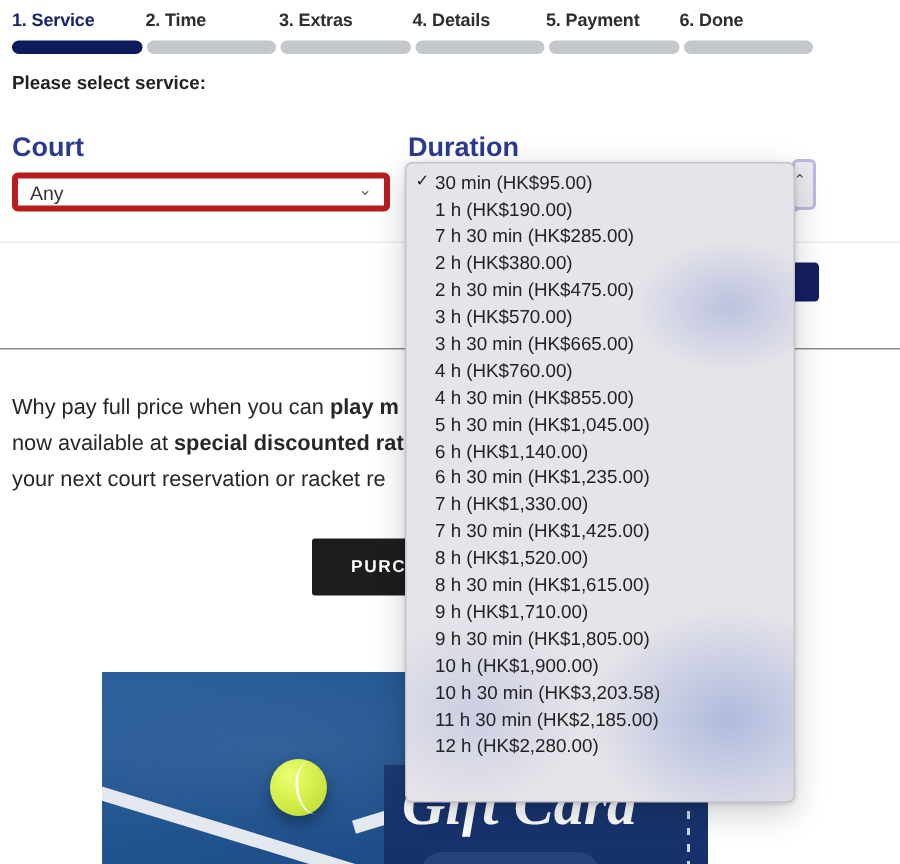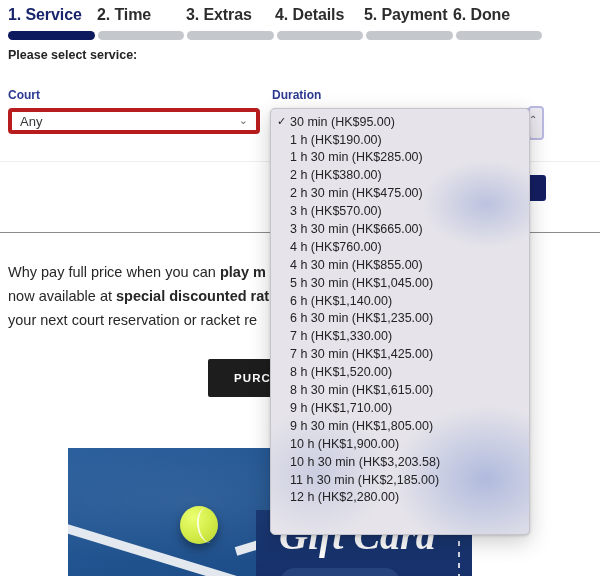--- a/index.html
+++ b/index.html
@@ -27,21 +27,21 @@
   }
   #steps-labels {
     display: flex;
     width: 100%;
   }
   .step-item {
     flex: 1 1 0;
     min-width: 0;
   }
   .step-label {
-    font-size: 16px;
+    font-size: 12px;
     font-weight: bold;
     color: #2d2d2d;
     letter-spacing: -0.1px;
     white-space: nowrap;
   }
   .step-item.active .step-label { color: #18246b; }
   #steps-track {
     display: flex;
     width: 100%;
     margin-top: 7px;
@@ -59,21 +59,21 @@
   #please-select {
     position: absolute;
     left: 8px;
     top: 48px;
     font-size: 12.5px;
     font-weight: bold;
     color: #232323;
   }
 
   .field-label {
-    font-size: 12px;
+    font-size: 18px;
     font-weight: bold;
     color: #2b3a8f;
   }
 
   #court-field {
     position: absolute;
     left: 8px;
     top: 88px;
     width: 252px;
   }
@@ -221,21 +221,21 @@
   #giftcard-panel {
     position: absolute;
     left: 188px;
     top: 62px;
     width: 216px;
     height: 66px;
     background: linear-gradient(180deg, #1b3a75 0%, #16306a 100%);
   }
   #giftcard-title {
     position: absolute;
-    left: 211px;
+    left: 200px;
     top: 64px;
     width: 200px;
     font-family: "Liberation Serif", serif;
     font-style: italic;
     font-weight: bold;
     font-size: 40px;
     color: #ffffff;
     letter-spacing: 0px;
     white-space: nowrap;
   }
@@ -418,21 +418,21 @@
       <div class="opt-row">
         <span class="opt-check">✓</span>
         <span class="opt-label">30 min (HK$95.00)</span>
       </div>
       <div class="opt-row">
         <span class="opt-check"></span>
         <span class="opt-label">1 h (HK$190.00)</span>
       </div>
       <div class="opt-row">
         <span class="opt-check"></span>
-        <span class="opt-label">1 h 30 min (HK$285.00)</span>
+        <span class="opt-label">7 h 30 min (HK$285.00)</span>
       </div>
       <div class="opt-row">
         <span class="opt-check"></span>
         <span class="opt-label">2 h (HK$380.00)</span>
       </div>
       <div class="opt-row">
         <span class="opt-check"></span>
         <span class="opt-label">2 h 30 min (HK$475.00)</span>
       </div>
       <div class="opt-row">

